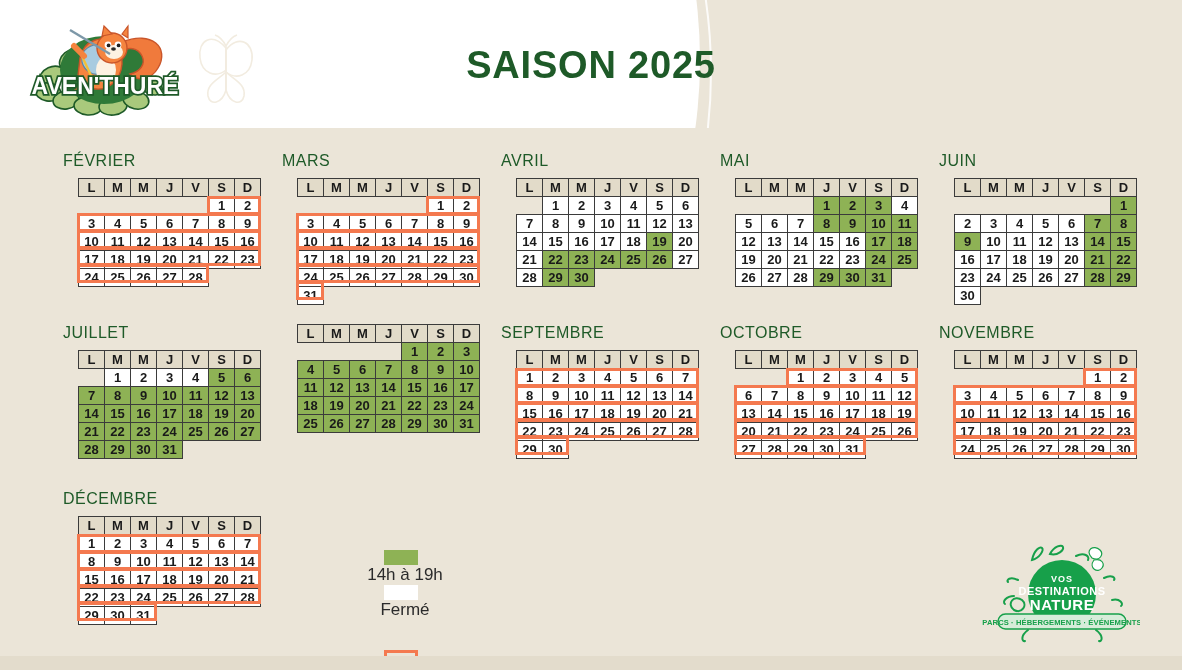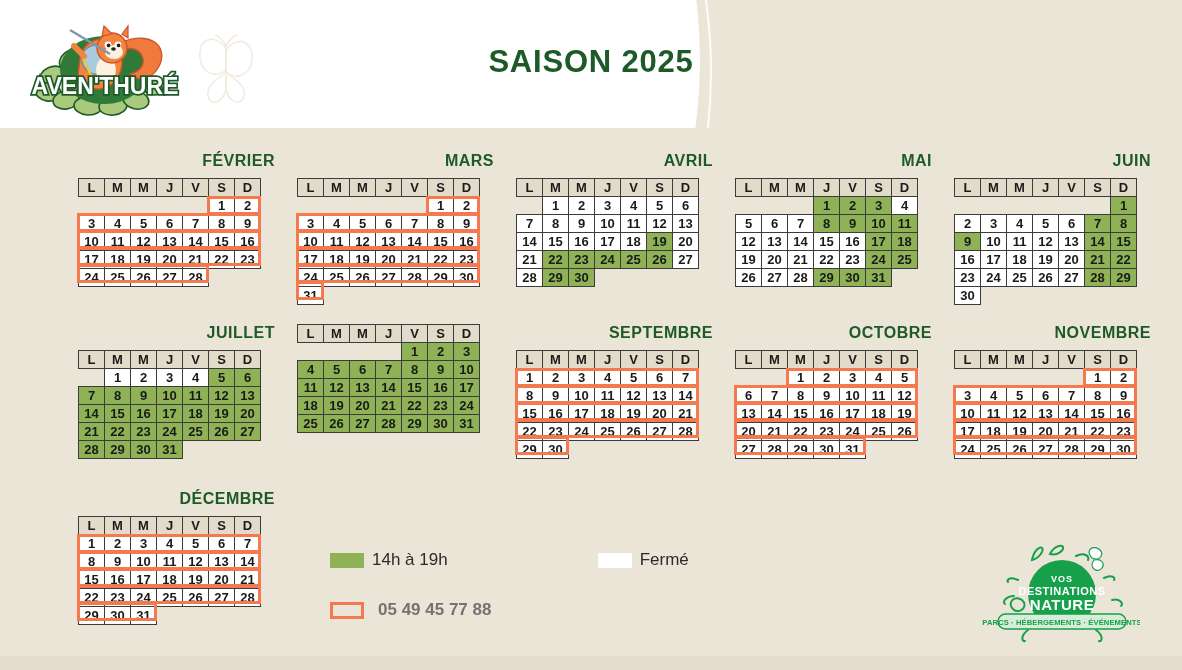--- a/index.html
+++ b/index.html
@@ -41,21 +41,21 @@
   
   .logo { position: absolute; left: 18px; top: 12px; width: 175px; height: 110px; }
   .logo svg { display:block; }
 
   
   .butterfly { position: absolute; left: 196px; top: 28px; width: 62px; height: 82px; }
 
   
   .title-wrap { position: absolute; left: 0; top: 44px; width: 1182px; text-align: center; }
   .title {
-    color: #1e5a28; font-size: 31px; font-weight: 800;
+    color: #1e5a28; font-size: 38px; font-weight: 800;
     letter-spacing: 0.8px;
   }
   .subtitle {
     color: #1e5a28; font-size: 20px; font-weight: 700;
     margin-top: 9px;
   }
 
   
   .cal-area { position: absolute; left: 0; top: 152px; width: 1182px; }
   .cal-row { display: flex; }
@@ -69,22 +69,22 @@
     position: relative;
   }
   .month.c0 { margin-left: 63px; }
   .month.c1 { margin-left: 7px; }
   .month.c2 { margin-left: 7px; }
   .month.c3 { margin-left: 7px; }
   .month.c4 { margin-left: 7px; }
 
   .month-name {
     color: #1e5a28;
-    font-size: 16px; font-weight: 700;
-    text-align: right;
+    font-size: 16px; font-weight: 400;
+    text-align: left;
     letter-spacing: 0.5px;
     margin-bottom: 8px;
   }
 
   table.cal {
     border-collapse: collapse;
     margin: 0 auto;
     table-layout: fixed;
     width: 182px;
   }
@@ -118,21 +118,21 @@
 
   
   .ondemand-overlay { position: absolute; pointer-events: none; }
   .ondemand-seg {
     position: absolute;
     border: 3px solid #f4794f;
   }
 
   
   .legend { position: absolute; left: 330px; top: 550px; }
-  .legend-row { display: flex; align-items: center; }
+  .legend-row { display: flex; align-items: center; flex-direction: column; }
   .legend-row.top { margin-bottom: 30px; }
   .sw-green {
     width: 34px; height: 15px; background: #8eb255; margin-right: 8px;
   }
   .sw-white {
     width: 34px; height: 15px; background: #ffffff; margin-right: 8px;
   }
   .sw-orange {
     width: 34px; height: 17px; background: transparent;
     border: 3px solid #f4794f; margin-right: 8px;

